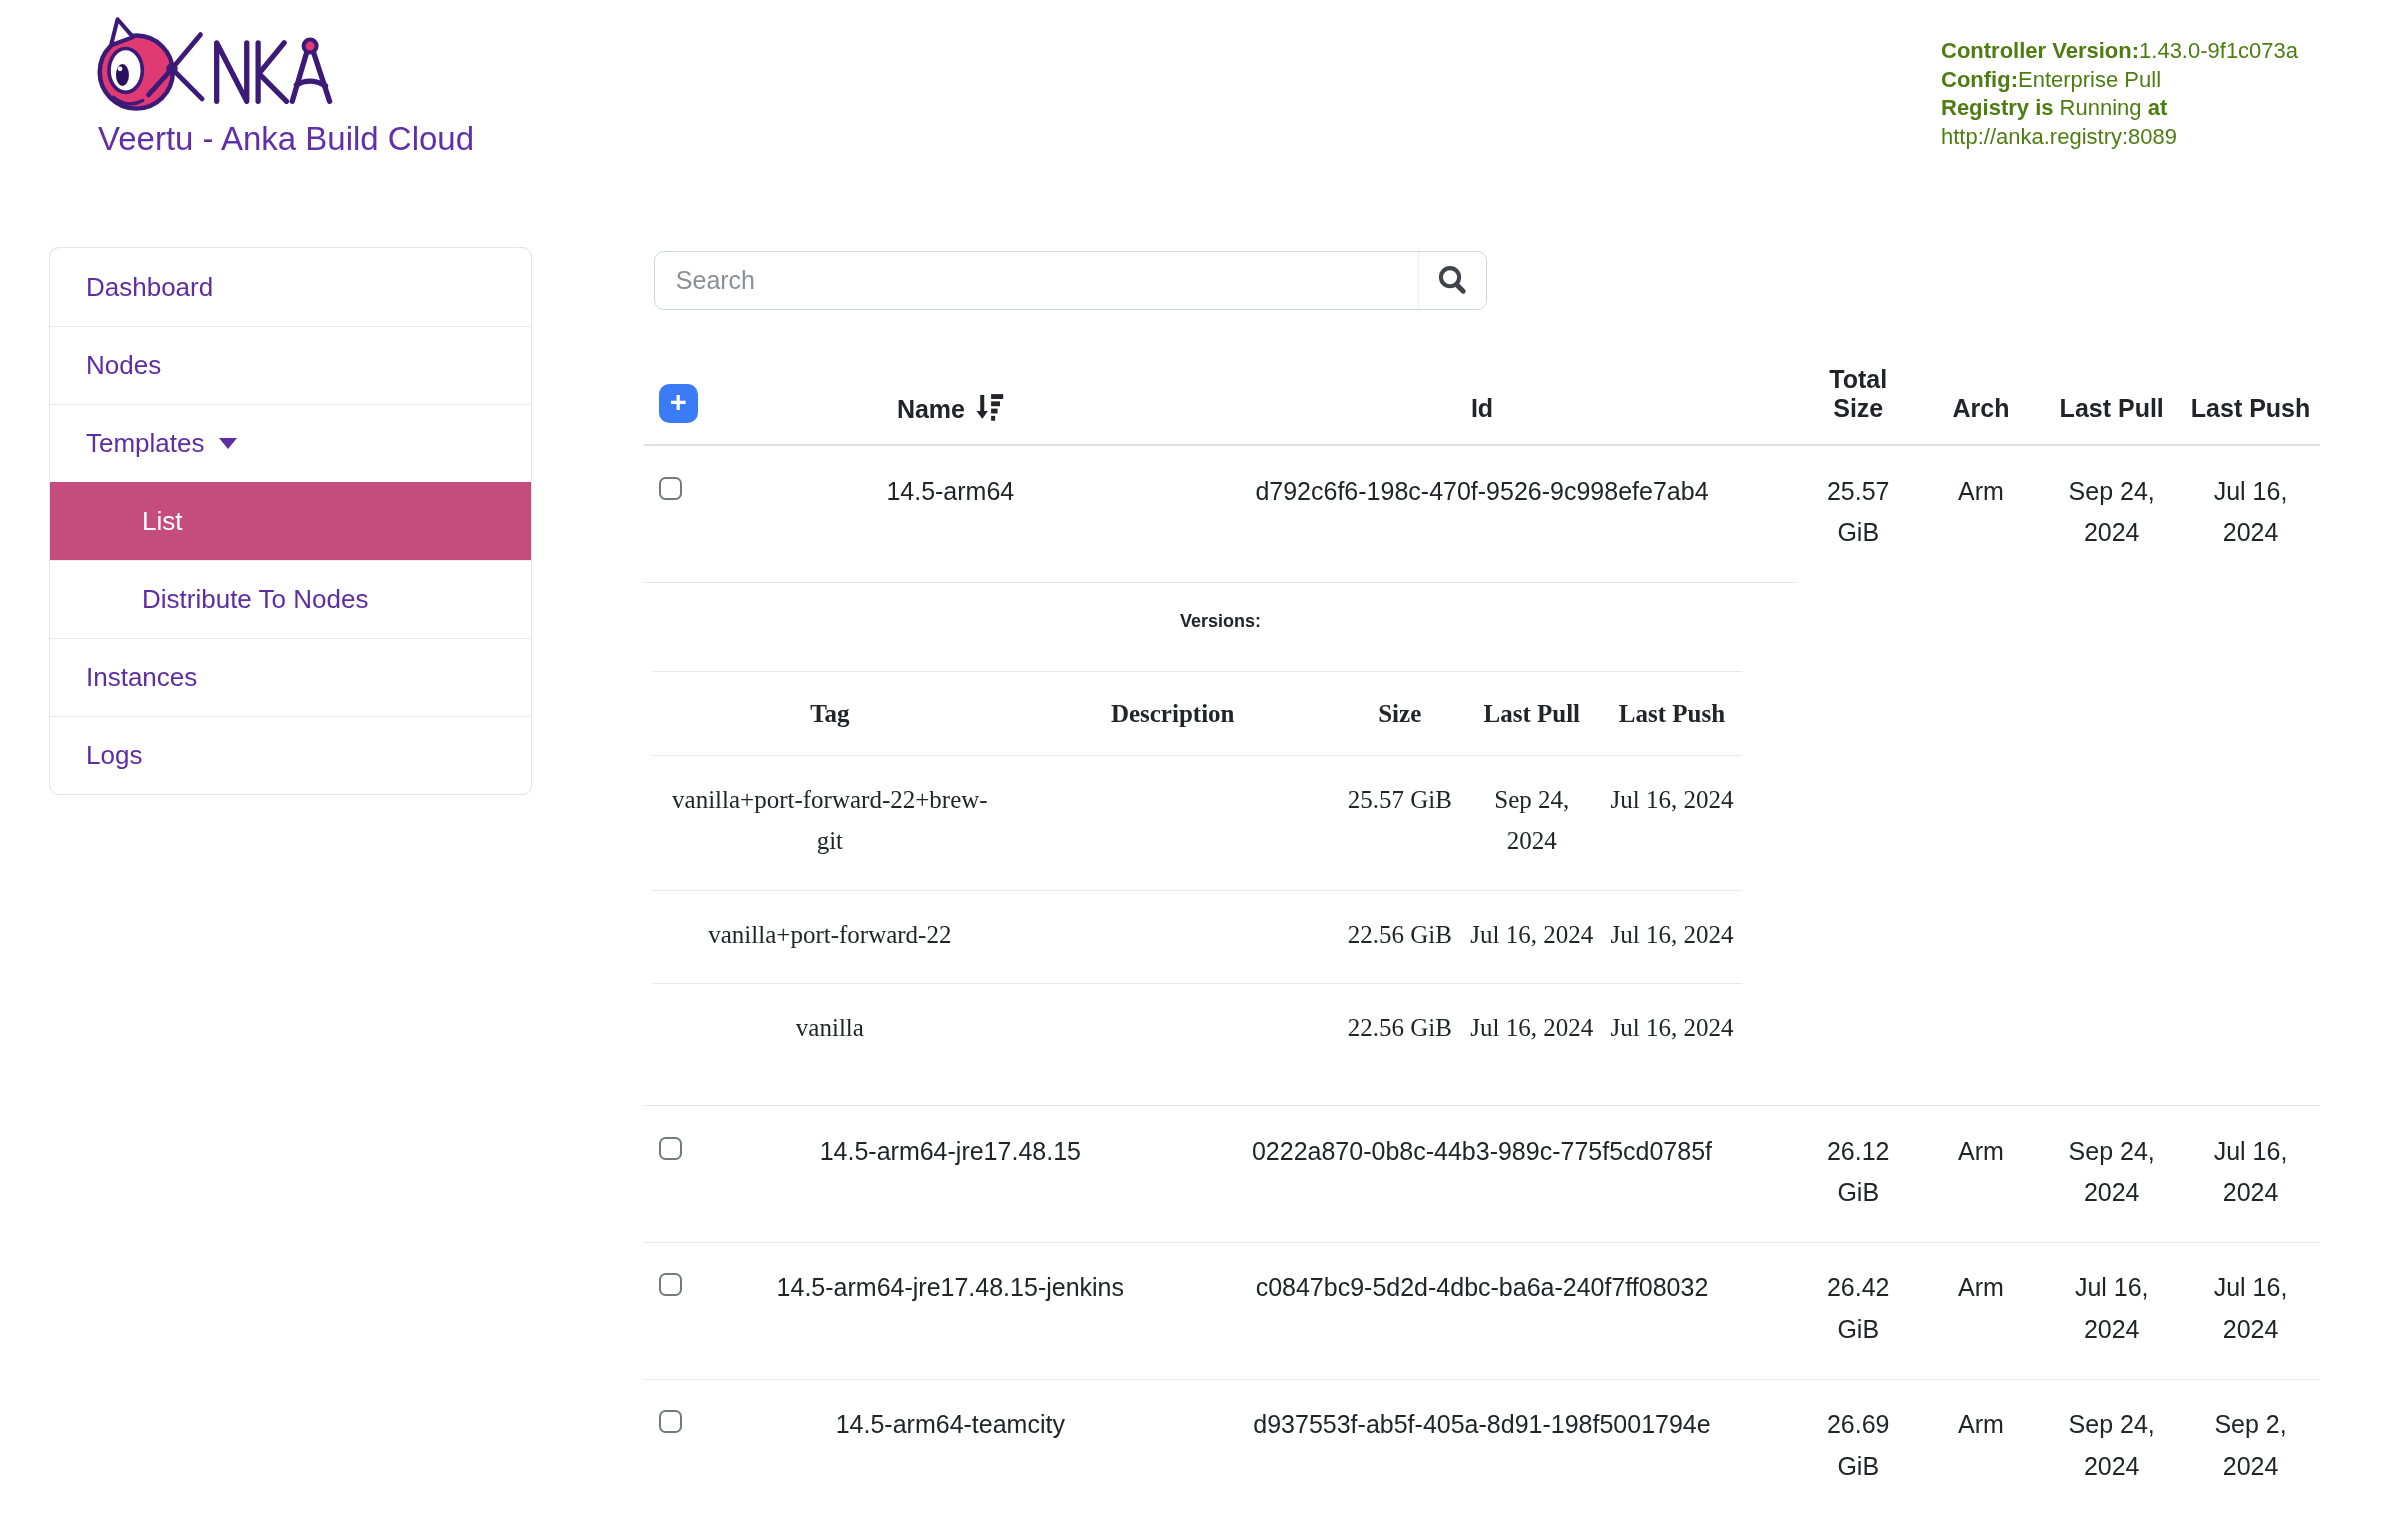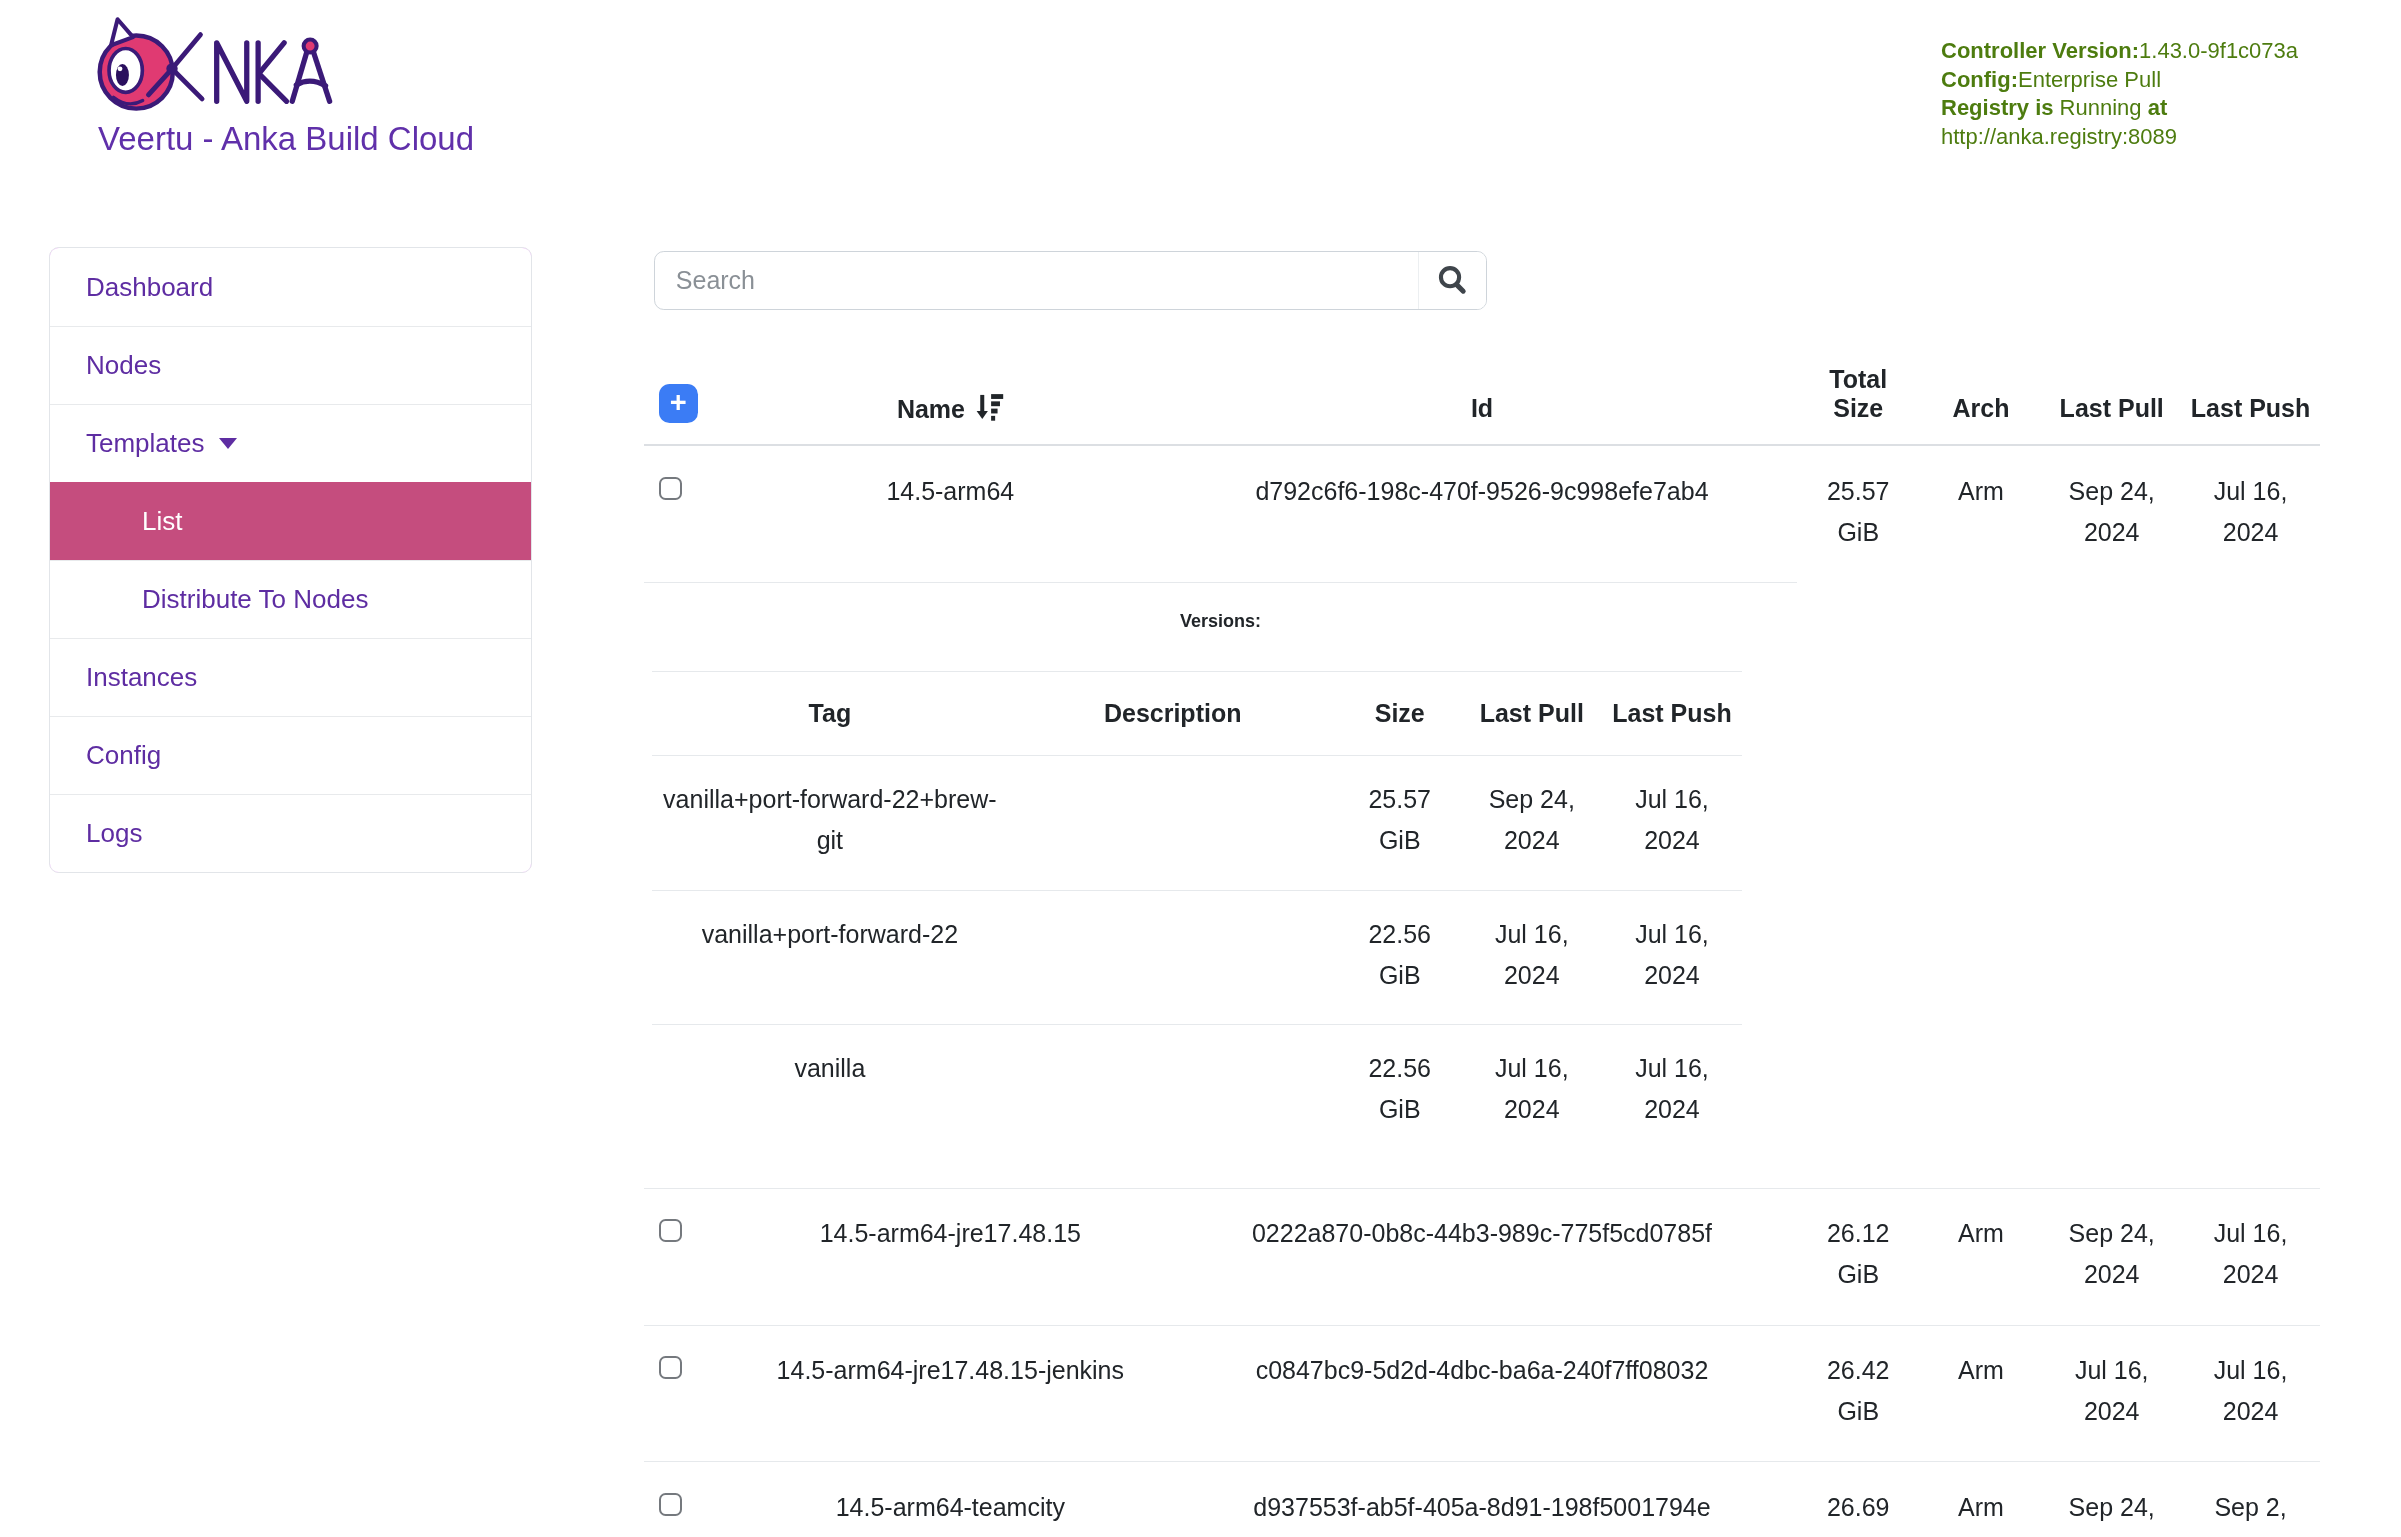--- a/index.html
+++ b/index.html
@@ -50,21 +50,21 @@
     color:#fff; font-size:29px; font-weight:700; line-height:1; display:inline-flex;
     align-items:center; justify-content:center; cursor:pointer; padding-bottom:3.3px; }
   .sort-icon { display:inline-block; vertical-align:-3.3px; margin-left:9.8px; }
   input.row-check { appearance:none; -webkit-appearance:none; width:23px; height:23px;
     border:2.4px solid #75797e; border-radius:6.5px; background:#fff; cursor:pointer; margin-top:3.3px; }
 
   
   td.detail-cell { border-top:1.6px solid #e6e9ec; padding:29px 0 50px 11.4px; text-align:left;
     vertical-align:top; }
   .versions-label { font-size:18px; font-weight:700; margin-bottom:34px; }
-  table.sub { border-collapse:collapse; table-layout:fixed; width:1090px; }
+  table.sub { border-collapse:collapse; table-layout:fixed; width:1090px;font-family:Liberation Serif, serif; }
   table.sub thead th { text-align:center; font-size:25px; font-weight:700; padding:21px 6.5px;
     border-top:1.6px solid #e6e9ec; border-bottom:1.6px solid #e6e9ec; }
   table.sub tbody td { text-align:center; font-size:25px; line-height:1.65; padding:23px 8.1px 28px;
     vertical-align:top; word-wrap:break-word; }
   table.sub tbody tr + tr td { border-top:1.6px solid #e6e9ec; }
 </style>
 </head>
 <body>
 
 <div class="stage">
@@ -113,23 +113,20 @@
         <span class="caret"></span>
       </div>
     <div class="side-item sub active">
         <span>List</span>
       </div>
     <div class="side-item sub">
         <span>Distribute To Nodes</span>
       </div>
     <div class="side-item">
         <span>Instances</span>
-      </div>
-    <div class="side-item">
-        <span>Config</span>
       </div>
     <div class="side-item">
         <span>Logs</span>
       </div>
   </nav>
 
   <div class="main">
 
     <div class="search-group">
       <input class="search-input" type="text" placeholder="Search" style="">

